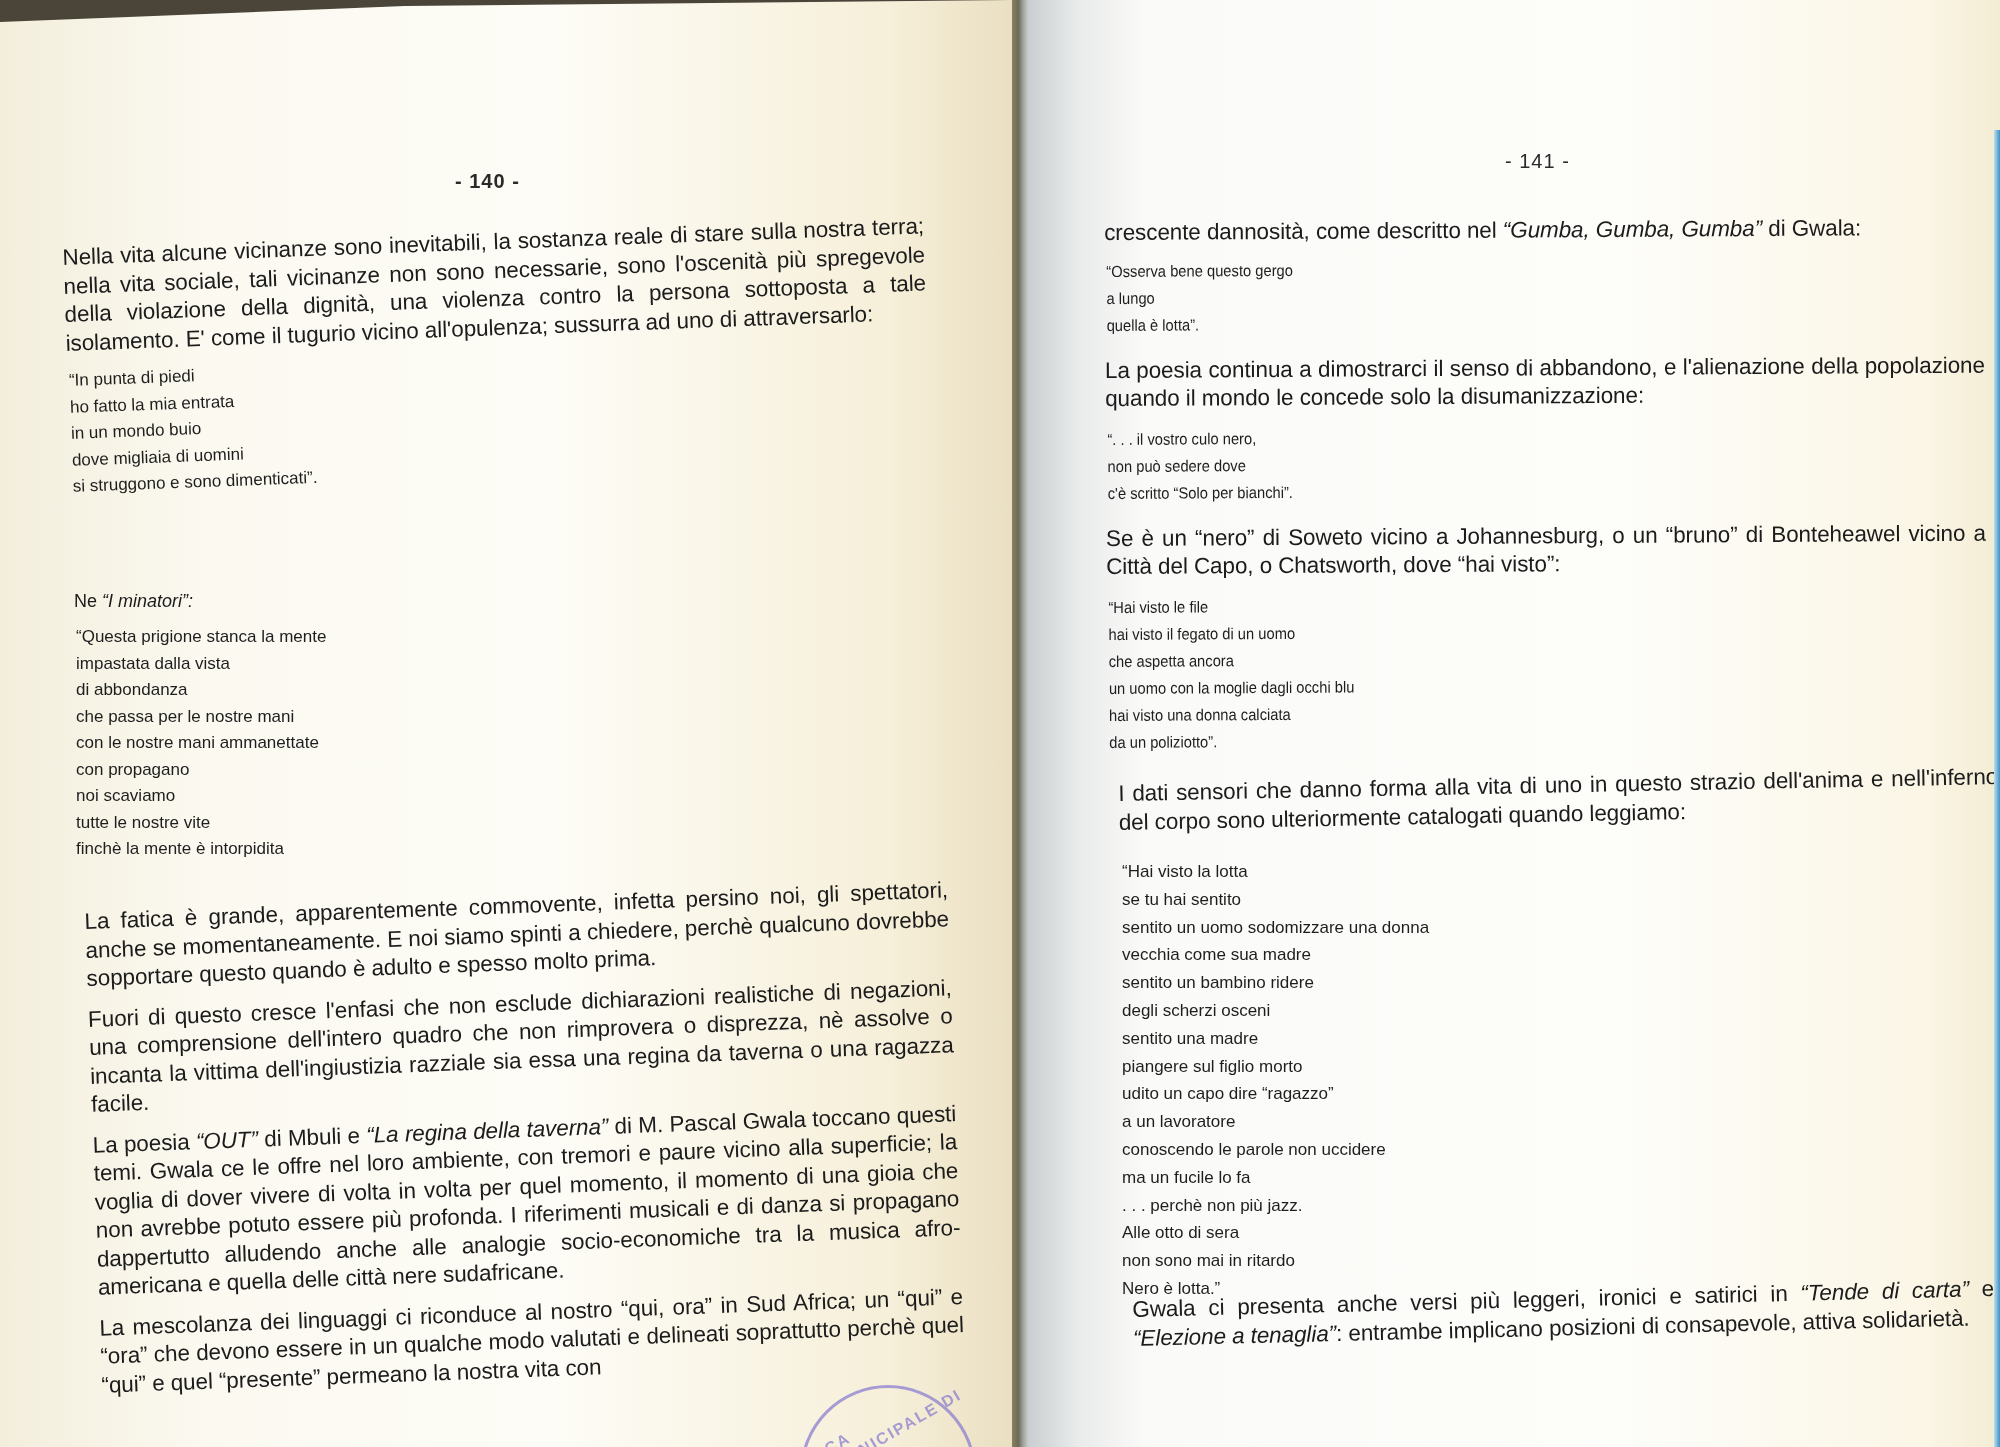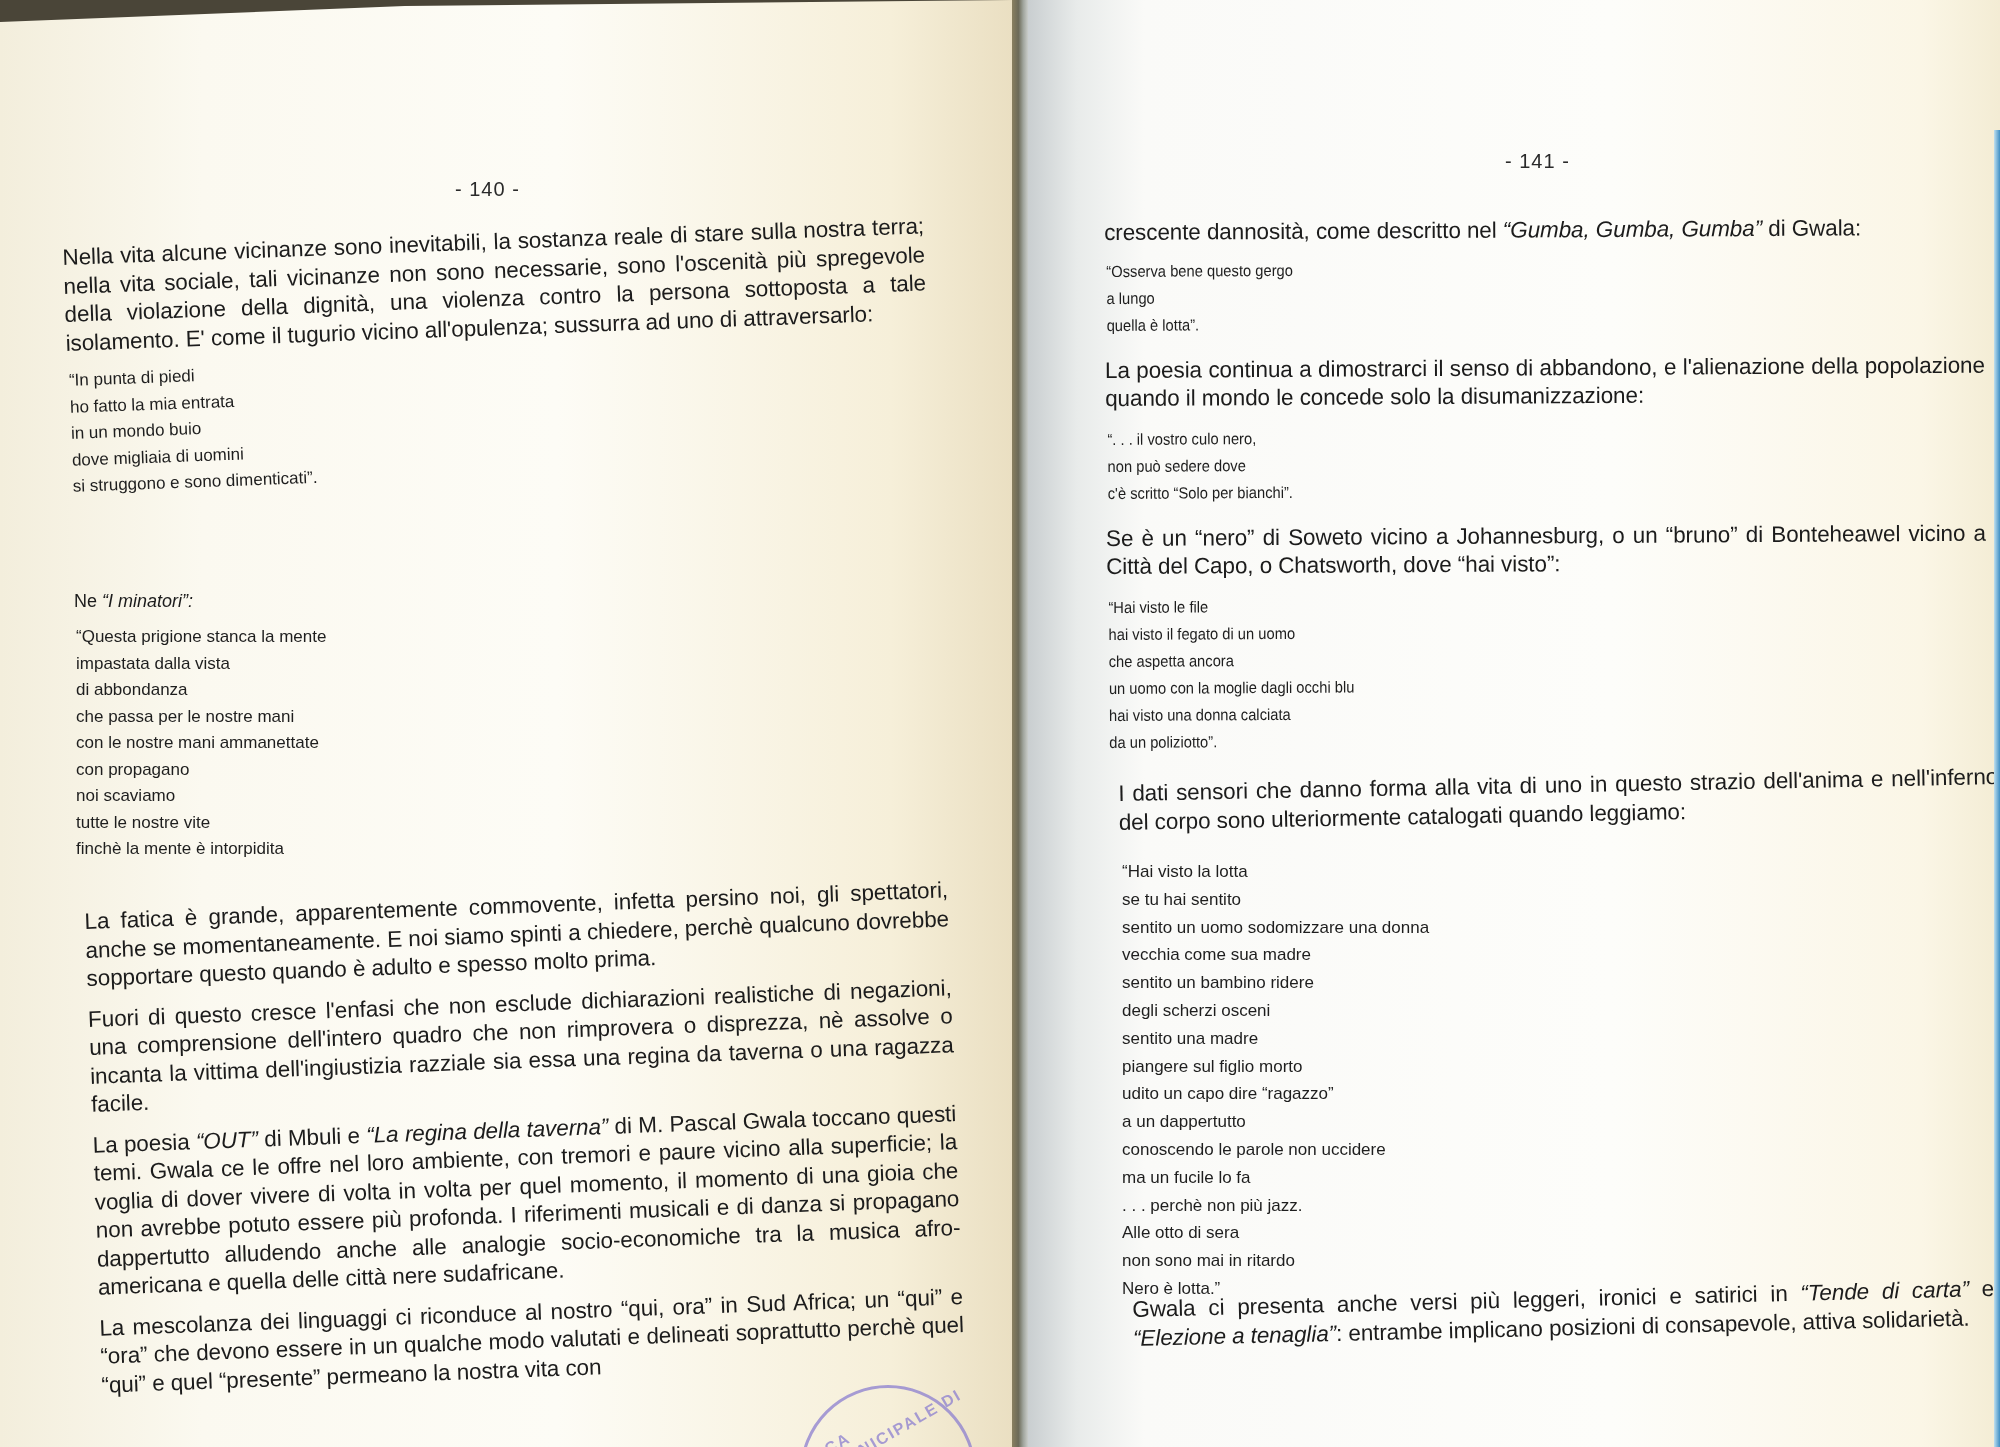--- a/index.html
+++ b/index.html
@@ -56,21 +56,21 @@
     }
     .stamp-text {
       position: absolute; left: 22px; top: 14px; font-size: 16px; font-weight: bold;
       color: #8c7fd0; letter-spacing: 2px; transform: rotate(-30deg);
     }
   </style>
 </head>
 <body>
 
 <div class="page page-left">
-  <div class="page-number" style="left:455px; top:178px;">- 140 -</div>
+  <div class="page-number" style="left:455px; top:170px;font-weight:bold;">- 140 -</div>
 
   <div class="text-block" style="left:62px; top:244px; width:862px; transform: rotate(-2.1deg);">
     <p class="para intro">Nella vita alcune vicinanze sono inevitabili, la sostanza reale di stare sulla nostra terra; nella vita sociale, tali vicinanze non sono necessarie, sono l'oscenità più spregevole della violazione della dignità, una violenza contro la persona sottoposta a tale isolamento. E' come il tugurio vicino all'opulenza; sussurra ad uno di attraversarlo:</p>
     <div class="poem">
       <span class="poem-line">“In punta di piedi</span>
       <span class="poem-line">ho fatto la mia entrata</span>
       <span class="poem-line">in un mondo buio</span>
       <span class="poem-line">dove migliaia di uomini</span>
       <span class="poem-line">si struggono e sono dimenticati”.</span>
     </div>
@@ -147,21 +147,21 @@
     <div class="poem">
       <span class="poem-line" style="line-height:27.8px;">“Hai visto la lotta</span>
       <span class="poem-line" style="line-height:27.8px;">se tu hai sentito</span>
       <span class="poem-line" style="line-height:27.8px;">sentito un uomo sodomizzare una donna</span>
       <span class="poem-line" style="line-height:27.8px;">vecchia come sua madre</span>
       <span class="poem-line" style="line-height:27.8px;">sentito un bambino ridere</span>
       <span class="poem-line" style="line-height:27.8px;">degli scherzi osceni</span>
       <span class="poem-line" style="line-height:27.8px;">sentito una madre</span>
       <span class="poem-line" style="line-height:27.8px;">piangere sul figlio morto</span>
       <span class="poem-line" style="line-height:27.8px;">udito un capo dire “ragazzo”</span>
-      <span class="poem-line" style="line-height:27.8px;">a un dappertutto</span>
+      <span class="poem-line" style="line-height:27.8px;">a un lavoratore</span>
       <span class="poem-line" style="line-height:27.8px;">conoscendo le parole non uccidere</span>
       <span class="poem-line" style="line-height:27.8px;">ma un fucile lo fa</span>
       <span class="poem-line" style="line-height:27.8px;">. . . perchè non più jazz.</span>
       <span class="poem-line" style="line-height:27.8px;">Alle otto di sera</span>
       <span class="poem-line" style="line-height:27.8px;">non sono mai in ritardo</span>
       <span class="poem-line" style="line-height:27.8px;">Nero è lotta.”</span>
     </div>
   </div>
 
   <div class="text-block" style="left:104px; top:1296px; width:862px; transform: rotate(-1.4deg);">

